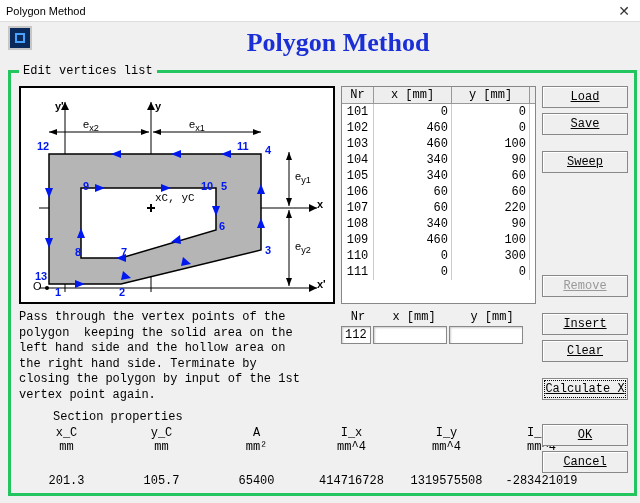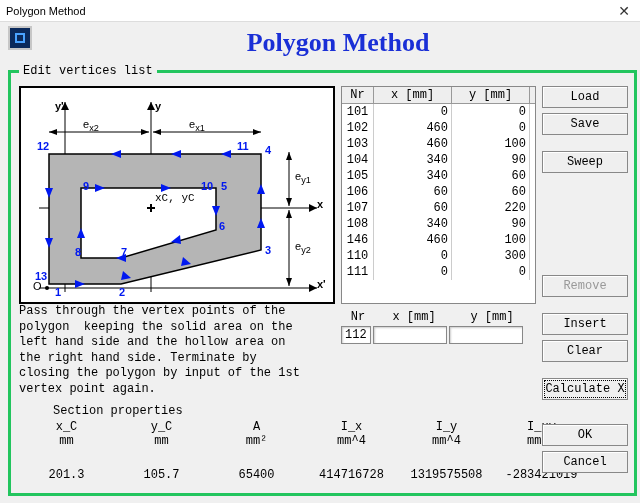--- a/index.html
+++ b/index.html
@@ -61,20 +61,21 @@
     border: 2px solid #000;
     height: 218px;
     background: #fff;
     position: relative;
     font-family: "Arial", sans-serif;
   }
   .instructions {
     font-family: "Courier New", monospace;
     font-size: 12px;
     line-height: 1.3;
+    margin-top: 6px;
     white-space: pre-wrap;
     width: 560px;
   }
   .mono { font-family: "Courier New", monospace; font-size:12px; }
   
   .tbl-wrap{
     border:1px solid #888;
     height: 218px;
     width: 195px;
     background:#fff;
@@ -99,20 +100,21 @@
   .side { width: 86px; display:flex; flex-direction:column; gap:5px; margin-right: 2px;}
   button.win {
     height: 22px;
     font-family:"Courier New",monospace;
     font-size:12px;
     background:#efefef;
     border:1px solid #888;
     box-shadow: inset 1px 1px 0 #fff;
     cursor:pointer;
     padding:0;
+    text-decoration:underline;
   }
   button.win:disabled{ color:#999; }
   .spacer-sm{height:6px;}
   .inputs{display:flex;width:195px;margin-top:2px;gap:2px;}
   .inputs input{
     font-family:"Courier New",monospace;font-size:12px;
     border:1px solid #888; background:#fff; height:18px; padding:1px 3px;
     box-shadow: inset 1px 1px 2px rgba(0,0,0,.2);
   }
   .inputs input.nr{width:30px;}
@@ -312,21 +314,21 @@
                 <div class="c-nr">107</div>
                 <div class="c-x">60</div>
                 <div class="c-y">220</div>
               </div>
               <div class="tbl-row">
                 <div class="c-nr">108</div>
                 <div class="c-x">340</div>
                 <div class="c-y">90</div>
               </div>
               <div class="tbl-row">
-                <div class="c-nr">146</div>
+                <div class="c-nr">109</div>
                 <div class="c-x">460</div>
                 <div class="c-y">100</div>
               </div>
               <div class="tbl-row">
                 <div class="c-nr">110</div>
                 <div class="c-x">0</div>
                 <div class="c-y">300</div>
               </div>
               <div class="tbl-row">
                 <div class="c-nr">111</div>

